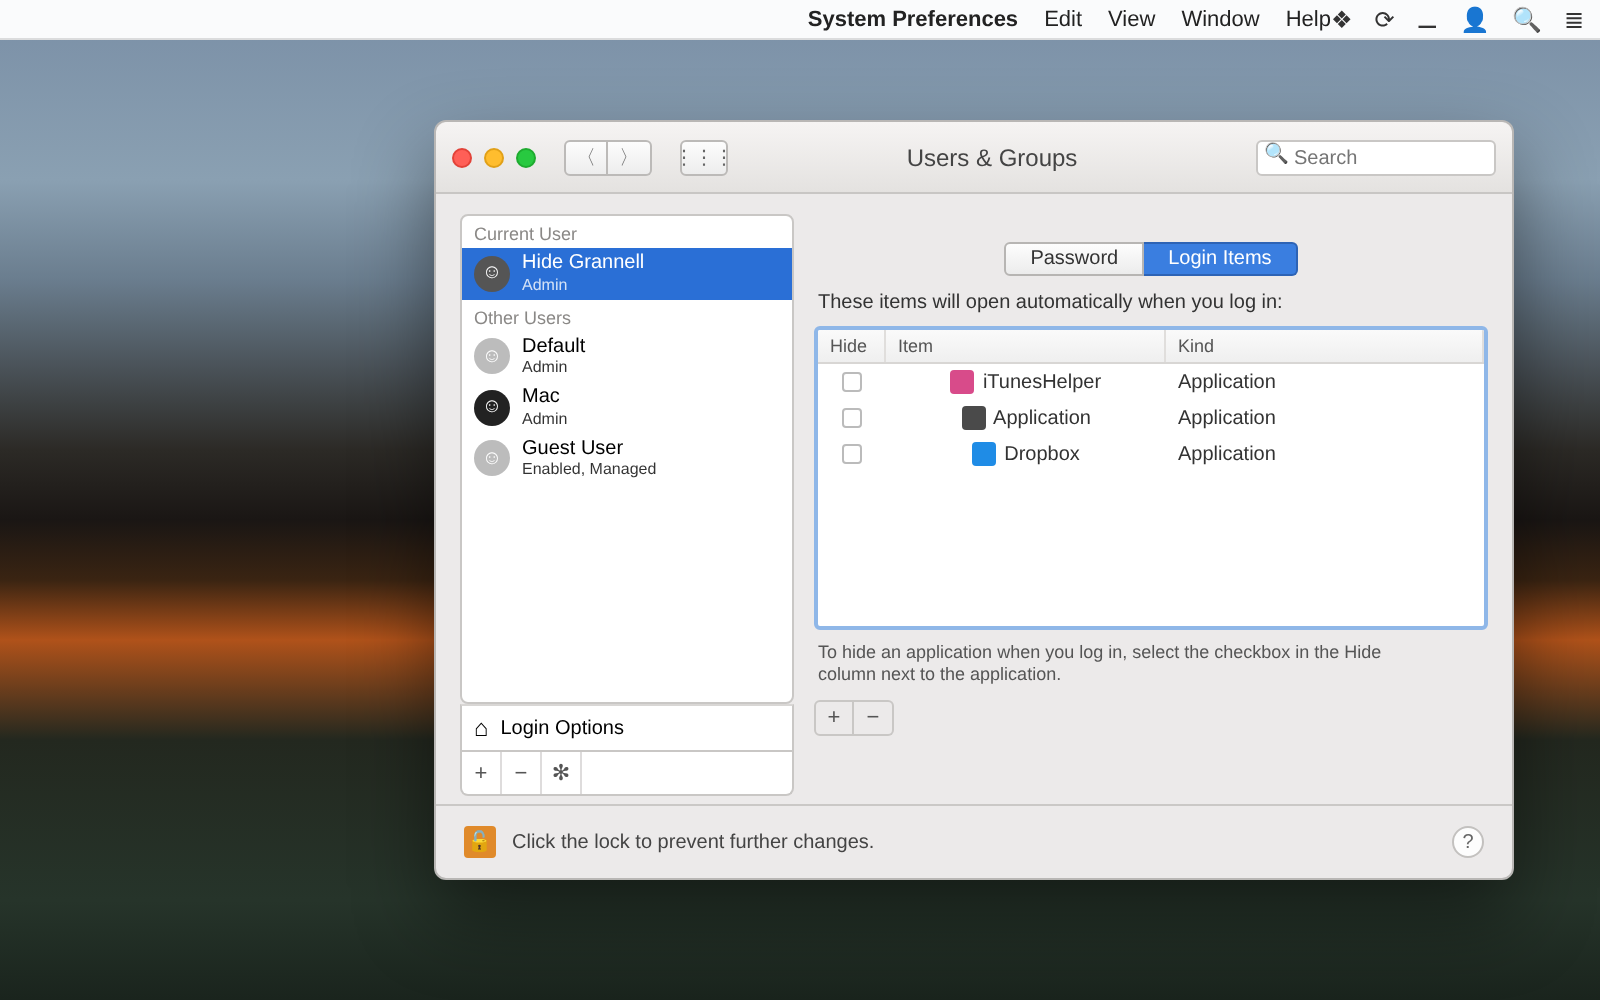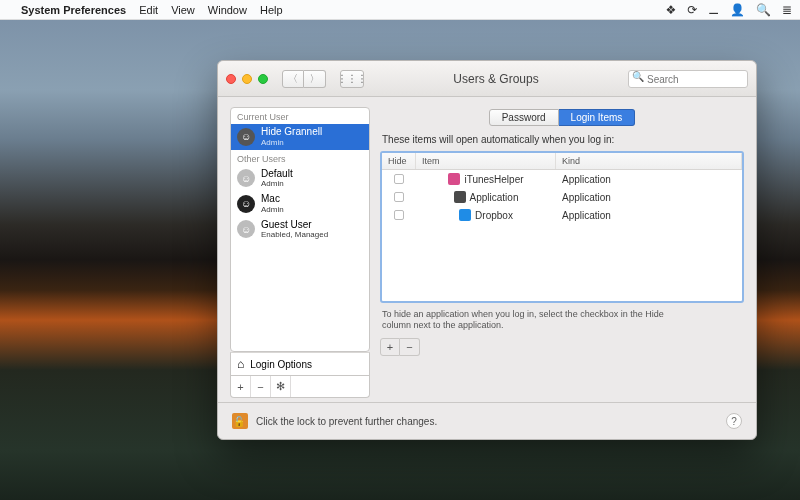--- a/index.html
+++ b/index.html
@@ -5,21 +5,21 @@
 * { margin: 0; padding: 0; box-sizing: border-box; font-family: -apple-system, "Helvetica Neue", Arial, sans-serif; }
 html, body { width: 800px; height: 500px; overflow: hidden; }
 .desktop {
   width: 800px; height: 500px;
   background: linear-gradient(180deg, #7a8fa6 0%, #8aa0b2 18%, #6a7d8e 28%, #2c2a26 45%, #1a1614 52%, #3a2412 58%, #b0521a 64%, #23281f 74%, #26342a 90%, #1a241d 100%);
   position: relative;
 }
 .menubar {
   height: 20px; background: rgba(255,255,255,0.96);
   display: flex; align-items: center; font-size: 11px; color: #222;
-  padding: 0 8px; justify-content: space-between;
+  padding: 0 8px; justify-content: flex-end;
   border-bottom: 1px solid rgba(0,0,0,0.12);
 }
 .menubar-left { display:flex; align-items:center; gap:13px; }
 .menubar-left .appname { font-weight:600; }
 .menubar-right { display:flex; align-items:center; gap:11px; font-size:12px; color:#333; }
 .apple { font-size:13px; }
 .window {
   position:absolute; left:217px; top:60px; width:540px; height:380px;
   background:#eceaea; border:1px solid #b9b7b5; border-radius:6px;
   box-shadow:0 18px 40px rgba(0,0,0,0.45);
@@ -39,35 +39,35 @@
 .navbtn { width:22px; height:18px; background:linear-gradient(#fdfdfd,#ededed); border:1px solid #bcbab8; font-size:10px; color:#777; display:flex; align-items:center; justify-content:center; }
 .navbtn:first-child{border-radius:3px 0 0 3px;}
 .navbtn:last-child{border-left:none;border-radius:0 3px 3px 0;}
 .gridbtn { width:24px; height:18px; margin-left:6px; background:linear-gradient(#fdfdfd,#ededed); border:1px solid #bcbab8; border-radius:3px; font-size:10px; display:flex; align-items:center; justify-content:center; color:#666; }
 .wtitle { flex:1; text-align:center; font-size:12px; color:#444; }
 .searchwrap { position:relative; }
 .search { width:120px; height:18px; border:1px solid #c9c7c5; border-radius:3px; background:#fff; font-size:10px; padding:0 4px 0 18px; color:#888; }
 .searchicon { position:absolute; left:4px; top:2px; font-size:10px; color:#999; }
 .body { flex:1; display:flex; flex-direction:column; }
 .mainrow { flex:1; display:flex; padding:10px 12px 4px 12px; gap:10px; }
-.sidebar { width:140px; display:flex; flex-direction:column; }
+.sidebar { width:167px; display:flex; flex-direction:column; }
 .userlist { flex:1; border:1px solid #c9c7c5; border-radius:4px; background:#fff; overflow:hidden; font-size:10px; }
 .section-hdr { color:#8a8886; padding:4px 6px 2px; font-size:9px; }
 .userrow { display:flex; align-items:center; gap:6px; padding:3px 6px; }
 .userrow.sel { background:#2a6fd6; color:#fff; }
 .avatar { width:18px; height:18px; border-radius:50%; background:#555 center/cover; display:flex; align-items:center; justify-content:center; font-size:10px; color:#fff; }
 .avatar.gray{background:#bcbcbc;}
 .avatar.dark{background:#222;}
 .uname { font-size:10px; line-height:1.05; }
 .urole { font-size:8px; opacity:.8; }
 .loginopts { height:24px; border:1px solid #c9c7c5; border-top:none; border-radius:0 0 0 0; background:#fff; display:flex; align-items:center; gap:6px; padding:0 6px; font-size:10px; border-top:1px solid #d9d7d5;}
 .homeicon{font-size:12px;}
 .sbfoot { height:22px; border:1px solid #c9c7c5; border-top:none; border-radius:0 0 4px 4px; background:#fff; display:flex; align-items:center; }
 .sqbtn { width:20px; height:100%; border-right:1px solid #dedcdc; display:flex; align-items:center; justify-content:center; font-size:11px; color:#555; }
-.rightpane { flex:1; display:flex; flex-direction:column; font-size:10px; color:#333; }
+.rightpane { flex:1; display:flex; flex-direction:column; font-size:10px; color:#333;margin-top:12px; }
 .tabs { display:flex; justify-content:center; margin:2px 0 8px; }
 .tab { padding:2px 12px; font-size:10px; border:1px solid #b7b5b3; background:linear-gradient(#fdfdfd,#ececec); }
 .tab:first-child{border-radius:3px 0 0 3px;}
 .tab:last-child{border-left:none;border-radius:0 3px 3px 0;}
 .tab.active{background:#3a7ee0;color:#fff;border-color:#2d63b5;}
 .desc { font-size:10px; margin:0 2px 6px; }
 .tablewrap { border:2px solid #8fb7e8; border-radius:3px; background:#fff; height:152px; overflow:hidden; }
 .thead { display:flex; font-size:9px; color:#555; border-bottom:1px solid #d8d6d4; background:linear-gradient(#fafafa,#efefef); }
 .th { padding:3px 6px; border-right:1px solid #e0dedc; }
 .th.h{width:34px;} .th.i{width:140px;} .th.k{flex:1;}

